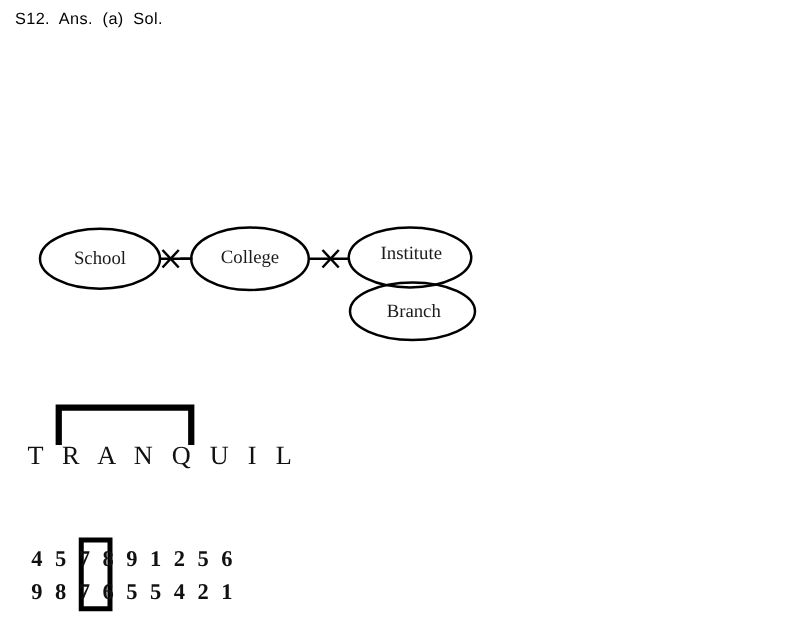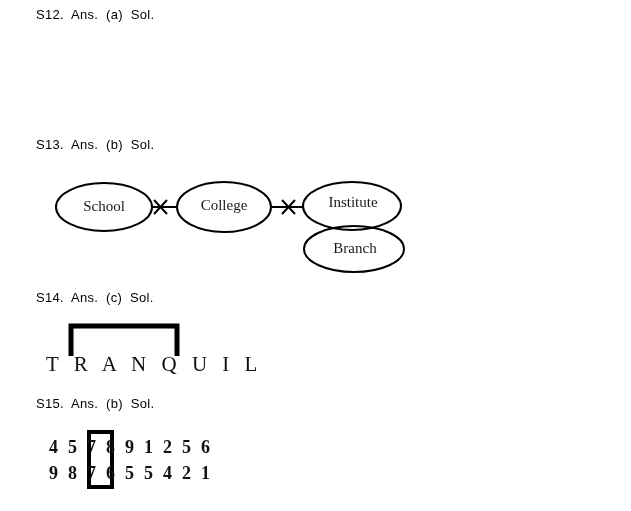--- a/index.html
+++ b/index.html
@@ -13,21 +13,20 @@
     position: relative;
     font-family: "Liberation Sans", sans-serif;
     color: #000000;
     overflow: hidden;
   }
   .page {
     position: absolute;
     left: 0; top: 0;
     width: 561px;
     height: 511px;
-    margin-left: 24px;
   }
   .qlabel {
     position: absolute;
     font-family: "Liberation Sans", sans-serif;
     font-size: 13px;
     letter-spacing: 0.3px;
     color: #000;
     white-space: pre;
   }
   .diagram {
@@ -78,21 +77,20 @@
   }
 </style>
 </head>
 <body>
 
 <div class="page">
 
   <div class="qlabel" style="left:12px; top:7px;">S12.  Ans.  (a)  Sol.</div>
 
 
-  <div class="qlabel" style="left:12px; top:137px;">S13.  Ans.  (b)  Sol.</div>
 
   <div class="diagram" style="left:30px; top:176px;">
     <svg width="360" height="105" viewBox="0 0 360 105">
 
       <ellipse cx="50" cy="31" rx="48" ry="24" fill="none" stroke="#000" stroke-width="2"></ellipse>
 
       <ellipse cx="170" cy="31" rx="47" ry="25" fill="none" stroke="#000" stroke-width="2"></ellipse>
 
       <ellipse cx="298" cy="30" rx="49" ry="24" fill="none" stroke="#000" stroke-width="2"></ellipse>
 
@@ -111,32 +109,30 @@
         <line x1="241" y1="24" x2="228" y2="38" stroke="#000" stroke-width="2"></line>
       </g>
 
       <text class="ellipse-label" x="50" y="32" font-size="15">School</text>
       <text class="ellipse-label" x="170" y="31" font-size="15">College</text>
       <text class="ellipse-label" x="299" y="28" font-size="15">Institute</text>
       <text class="ellipse-label" x="301" y="74" font-size="15">Branch</text>
     </svg>
   </div>
 
-  <div class="qlabel" style="left:12px; top:290px;">S14.  Ans.  (c)  Sol.</div>
 
   <div class="diagram" style="left:22px; top:320px;">
     <svg width="190" height="40" viewBox="0 0 190 40">
 
       <path d="M 25 36 L 25 6 L 131 6 L 131 36" fill="none" stroke="#000" stroke-width="5" stroke-linecap="butt" stroke-linejoin="miter"></path>
     </svg>
   </div>
 
   <div class="word-block" style="left:22px; top:352px;">T R A N Q U I L</div>
 
-  <div class="qlabel" style="left:12px; top:396px;">S15.  Ans.  (b)  Sol.</div>
 
   <div class="numgrid" style="left:20px; top:432px; width:220px; height:60px;">
 
     <div class="highlight-box" style="left:43px; top:-2px; width:27px; height:59px;"></div>
 
     <div class="numrow" id="row-top" style="left:0px; top:4px;"><span class="digit" style="left: 0px;">4</span><span class="digit" style="left: 19px;">5</span><span class="digit" style="left: 38px;">7</span><span class="digit" style="left: 57px;">8</span><span class="digit" style="left: 76px;">9</span><span class="digit" style="left: 95px;">1</span><span class="digit" style="left: 114px;">2</span><span class="digit" style="left: 133px;">5</span><span class="digit" style="left: 152px;">6</span></div>
     <div class="numrow" id="row-bottom" style="left:0px; top:30px;"><span class="digit" style="left: 0px;">9</span><span class="digit" style="left: 19px;">8</span><span class="digit" style="left: 38px;">7</span><span class="digit" style="left: 57px;">6</span><span class="digit" style="left: 76px;">5</span><span class="digit" style="left: 95px;">5</span><span class="digit" style="left: 114px;">4</span><span class="digit" style="left: 133px;">2</span><span class="digit" style="left: 152px;">1</span></div>
   </div>
 
 </div>

